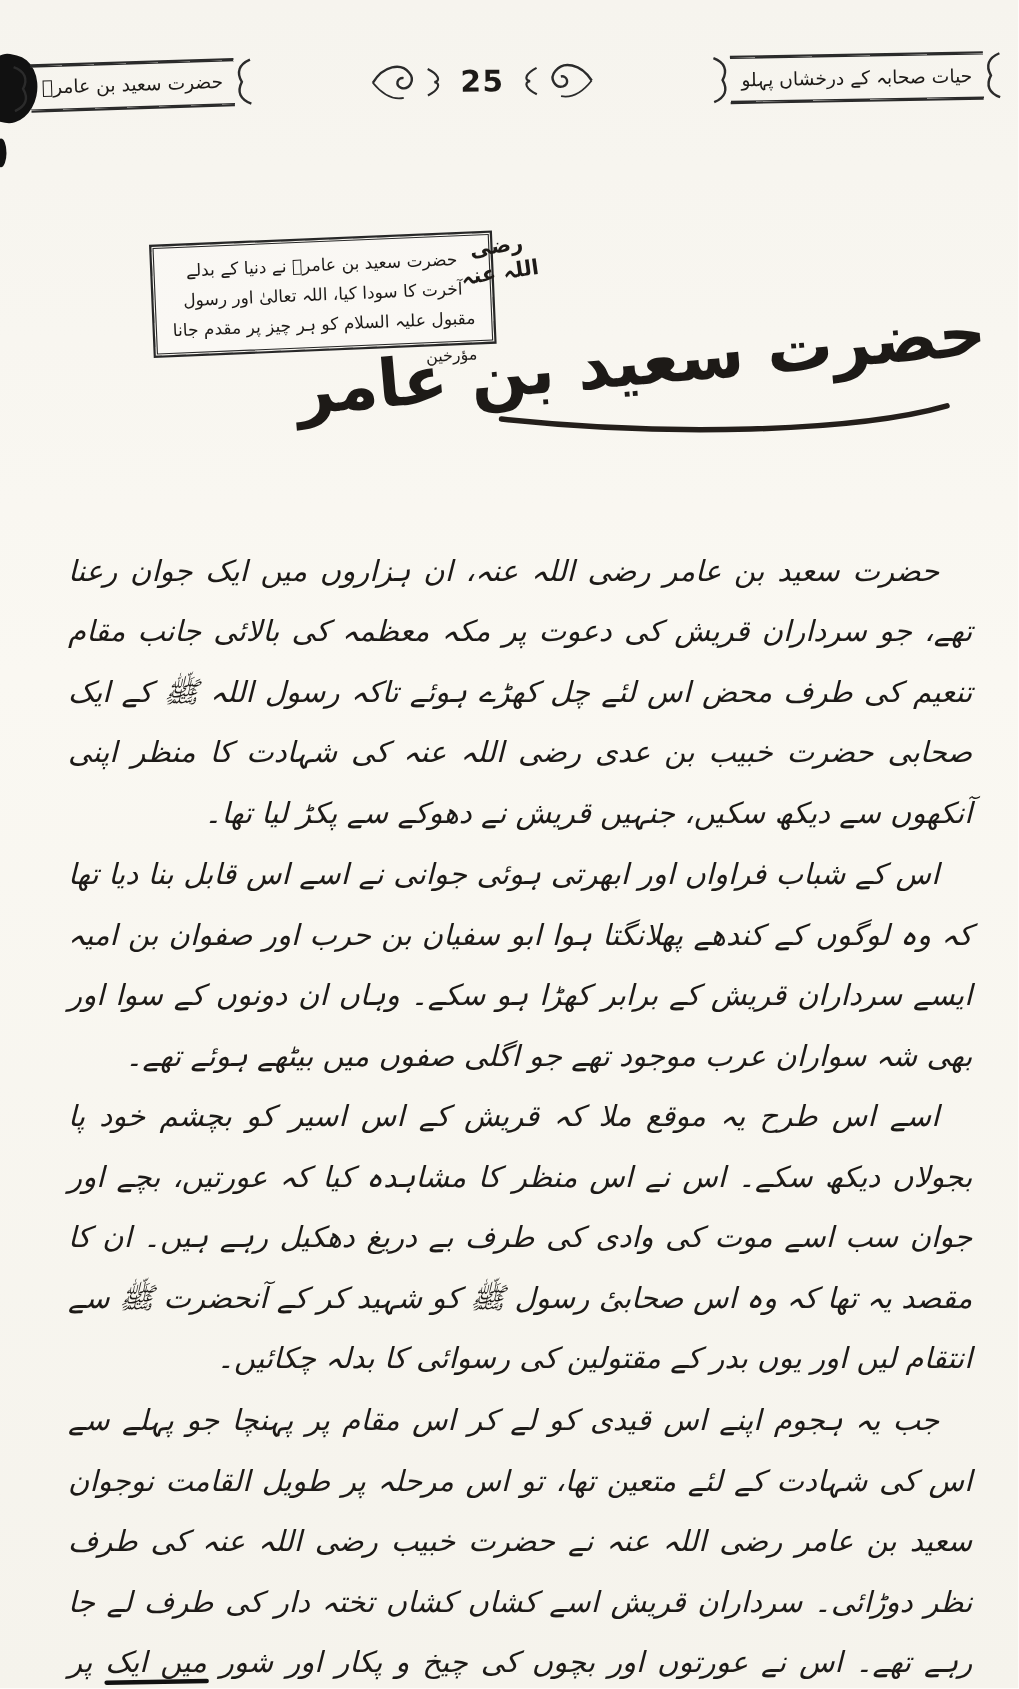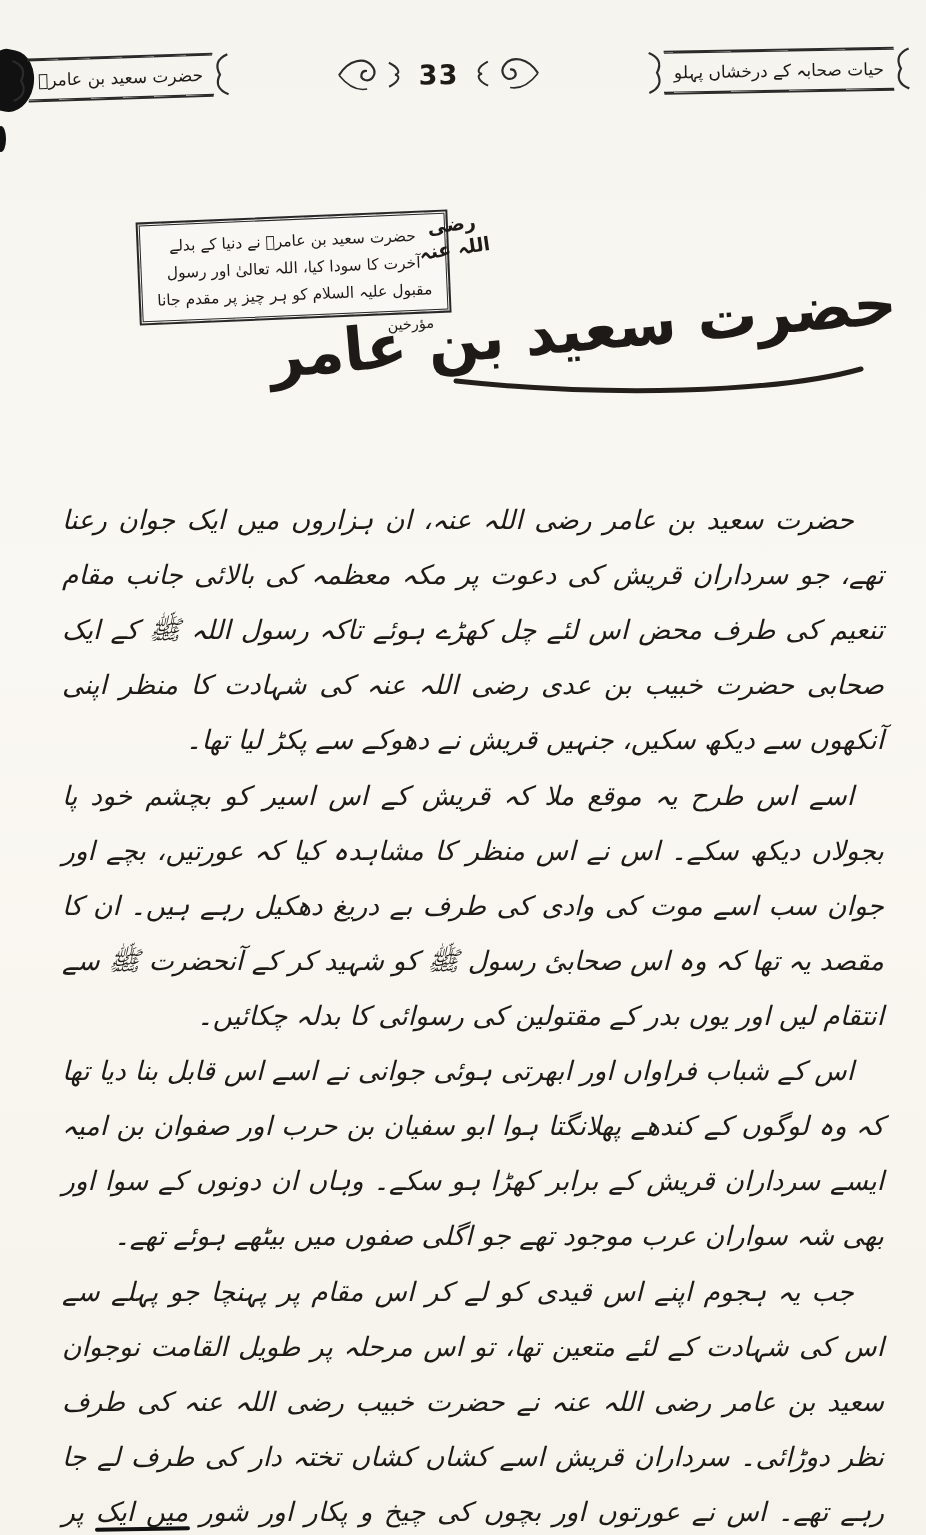--- a/index.html
+++ b/index.html
@@ -164,21 +164,21 @@
     </div>
 
     <div class="center-ornament">
       <svg width="46" height="40" viewBox="0 0 46 40">
           <path d="M44,20 C34,4 18,2 11,11 C5,18 11,27 18,25 C24,23 22,15 16,16" fill="none" stroke="#2b2b2b" stroke-width="2.2"></path>
           <path d="M44,20 C36,30 26,36 16,34" fill="none" stroke="#2b2b2b" stroke-width="1.6"></path>
         </svg>
       <svg width="20" height="30" viewBox="0 0 20 30">
           <path d="M18,3 C8,8 6,14 12,15 C6,16 8,22 18,27" fill="none" stroke="#2b2b2b" stroke-width="2"></path>
         </svg>
-      <span class="page-number">33</span>
+      <span class="page-number">25</span>
       <svg class="flip" width="20" height="30" viewBox="0 0 20 30">
           <path d="M18,3 C8,8 6,14 12,15 C6,16 8,22 18,27" fill="none" stroke="#2b2b2b" stroke-width="2"></path>
         </svg>
       <svg class="flip" width="46" height="40" viewBox="0 0 46 40">
           <path d="M44,20 C34,4 18,2 11,11 C5,18 11,27 18,25 C24,23 22,15 16,16" fill="none" stroke="#2b2b2b" stroke-width="2.2"></path>
           <path d="M44,20 C36,30 26,36 16,34" fill="none" stroke="#2b2b2b" stroke-width="1.6"></path>
         </svg>
     </div>
 
     <div class="cartouche left-cartouche">
@@ -205,18 +205,18 @@
   <div class="title-block">
     <div class="title-honorific">رضی اللہ عنہ</div>
     <div class="title-main">حضرت سعید بن عامر</div>
     <svg class="title-swash" width="420" height="34" viewBox="0 0 420 34">
       <path d="M415,6 C330,30 160,34 10,18" fill="none" stroke="#241f1b" stroke-width="5" stroke-linecap="round"></path>
     </svg>
   </div>
 
   <main class="body-text">
     <p>حضرت سعید بن عامر رضی اللہ عنہ، ان ہزاروں میں ایک جوان رعنا تھے، جو سرداران قریش کی دعوت پر مکہ معظمہ کی بالائی جانب مقام تنعیم کی طرف محض اس لئے چل کھڑے ہوئے تاکہ رسول اللہ ﷺ کے ایک صحابی حضرت خبیب بن عدی رضی اللہ عنہ کی شہادت کا منظر اپنی آنکھوں سے دیکھ سکیں، جنہیں قریش نے دھوکے سے پکڑ لیا تھا۔</p>
+    <p>اس کے شباب فراواں اور ابھرتی ہوئی جوانی نے اسے اس قابل بنا دیا تھا کہ وہ لوگوں کے کندھے پھلانگتا ہوا ابو سفیان بن حرب اور صفوان بن امیہ ایسے سرداران قریش کے برابر کھڑا ہو سکے۔ وہاں ان دونوں کے سوا اور بھی شہ سواران عرب موجود تھے جو اگلی صفوں میں بیٹھے ہوئے تھے۔</p>
     <p>اسے اس طرح یہ موقع ملا کہ قریش کے اس اسیر کو بچشم خود پا بجولاں دیکھ سکے۔ اس نے اس منظر کا مشاہدہ کیا کہ عورتیں، بچے اور جوان سب اسے موت کی وادی کی طرف بے دریغ دھکیل رہے ہیں۔ ان کا مقصد یہ تھا کہ وہ اس صحابیٔ رسول ﷺ کو شہید کر کے آنحضرت ﷺ سے انتقام لیں اور یوں بدر کے مقتولین کی رسوائی کا بدلہ چکائیں۔</p>
-    <p>اس کے شباب فراواں اور ابھرتی ہوئی جوانی نے اسے اس قابل بنا دیا تھا کہ وہ لوگوں کے کندھے پھلانگتا ہوا ابو سفیان بن حرب اور صفوان بن امیہ ایسے سرداران قریش کے برابر کھڑا ہو سکے۔ وہاں ان دونوں کے سوا اور بھی شہ سواران عرب موجود تھے جو اگلی صفوں میں بیٹھے ہوئے تھے۔</p>
     <p>جب یہ ہجوم اپنے اس قیدی کو لے کر اس مقام پر پہنچا جو پہلے سے اس کی شہادت کے لئے متعین تھا، تو اس مرحلہ پر طویل القامت نوجوان سعید بن عامر رضی اللہ عنہ نے حضرت خبیب رضی اللہ عنہ کی طرف نظر دوڑائی۔ سرداران قریش اسے کشاں کشاں تختہ دار کی طرف لے جا رہے تھے۔ اس نے عورتوں اور بچوں کی چیخ و پکار اور شور میں ایک پر وقار اور پرسکون آواز سنی۔ حضرت خبیب رضی اللہ عنہ، فرما رہے تھے:</p>
   </main>
 
 </div>
 
 </body></html>

